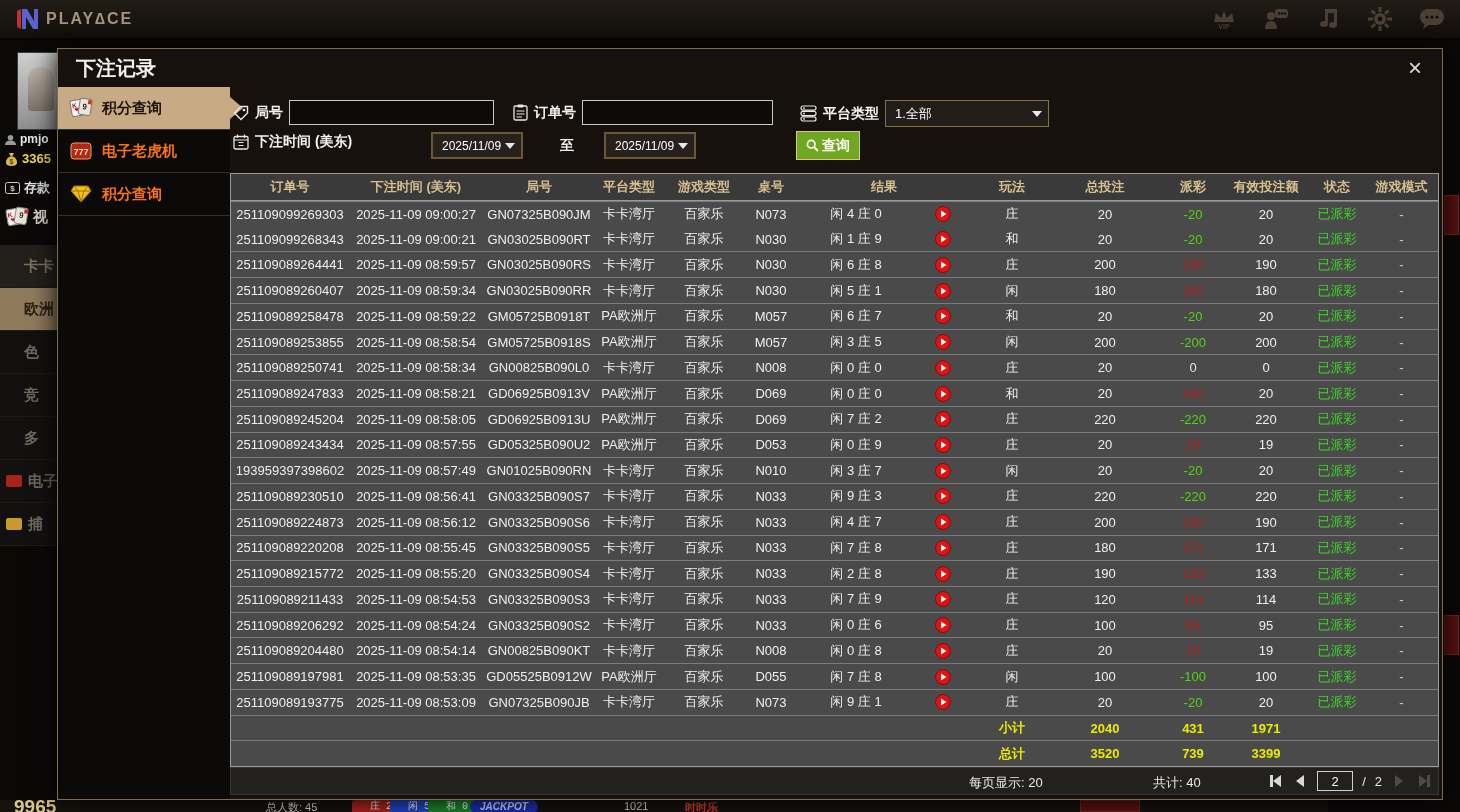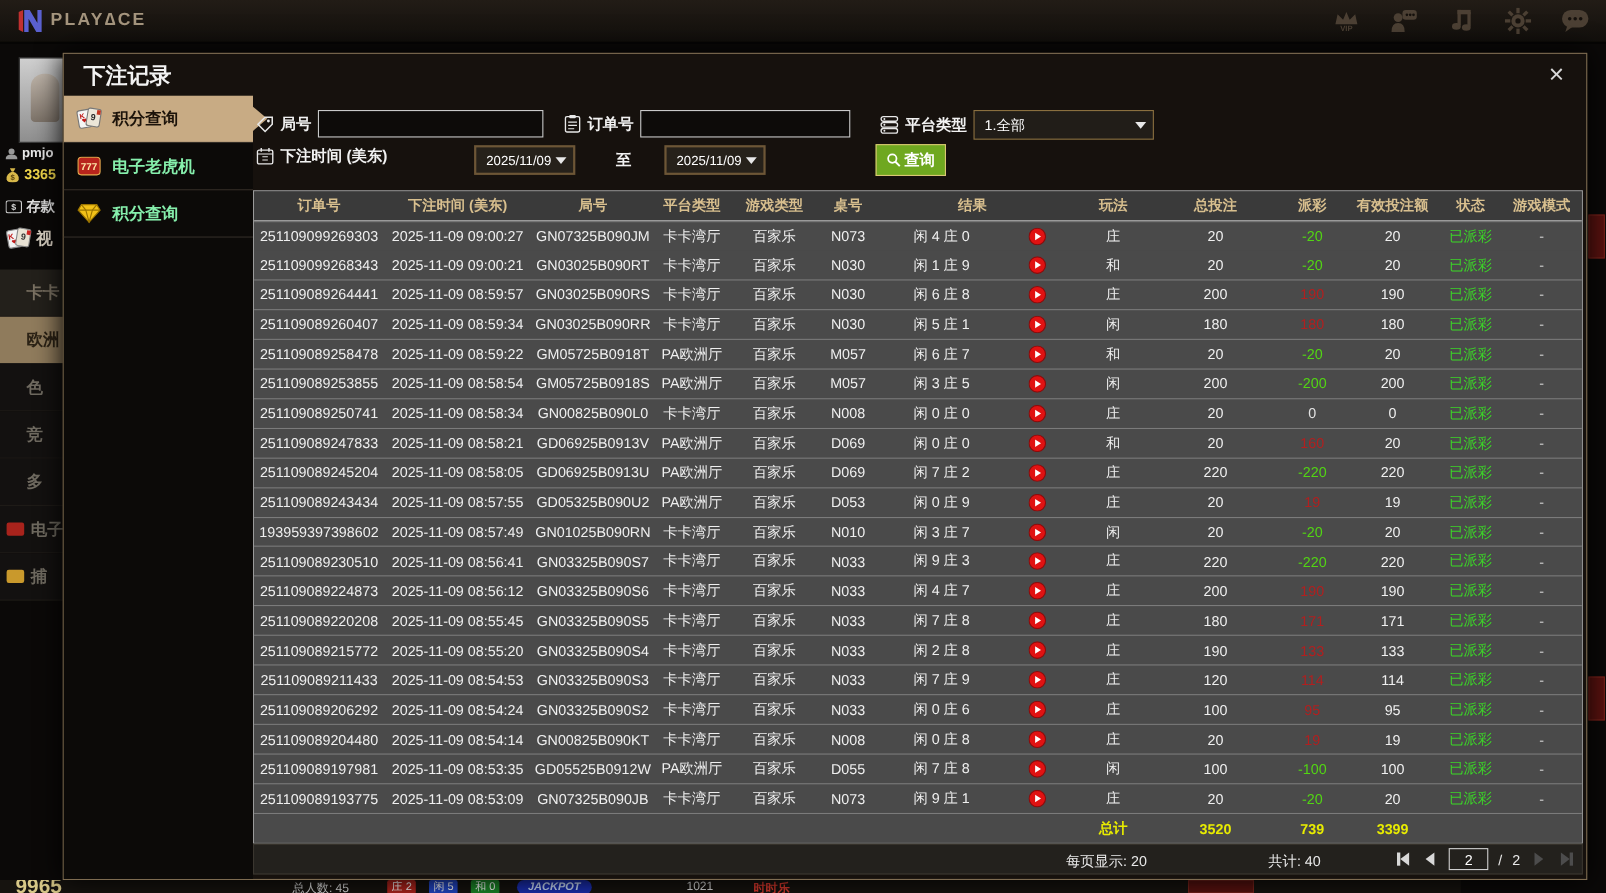--- a/index.html
+++ b/index.html
@@ -34,40 +34,40 @@
            background:#131110;border-bottom:1px solid #1e1b17;color:#6f6a60;font-size:15px;font-weight:bold;}
   .bg-item:first-child{background:#23201b;color:#7a7162;}
   .bg-item.active{background:#8f7b5c;color:#2b2215;}
   .bg-item .mini{width:16px;height:12px;border-radius:2px;margin-left:-18px;}
 
   
   .bg-bottom{position:absolute;left:0;top:800px;width:1328px;height:12px;background:#16130f;overflow:hidden;z-index:2;}
   .bb{position:absolute;top:0;white-space:nowrap;}
   .bb-num{left:14px;top:-4px;color:#d8c888;font-size:19px;font-weight:bold;}
   .bb-txt{color:#ddd;font-size:11px;}
-  .pill{display:inline-block;font-size:10px;color:#fff;border-radius:2px;padding:0 4px;line-height:13px;}
+  .pill{display:inline-block;font-size:10px;color:#fff;border-radius:2px;padding:0 18px;line-height:13px;font-family:Liberation Mono, monospace;}
   .pill.r{background:#b2241d;} .pill.b{background:#2247c8;} .pill.g{background:#1d8a2a;}
   .jackpot{display:inline-block;font-style:italic;font-weight:bold;color:#cfe0ff;background:#1b2fb4;
            border-radius:7px;padding:0 10px;font-size:10px;line-height:13px;}
   .bb-red{color:#e03a2e;font-size:11px;font-weight:bold;}
   .bb-stat{color:#ddd;font-size:11px;font-weight:bold;}
   .redblock{position:absolute;width:15px;height:40px;background:#5a120f;border:1px solid #7a241c;}
 
   
   .modal{position:absolute;left:57px;top:48px;width:1386px;height:752px;background:#16110d;
          border:1px solid #7e6c51;box-shadow:0 0 24px #000;z-index:10;}
   .modal-titlebar{height:38px;display:flex;align-items:center;justify-content:space-between;padding:0 16px 0 18px;}
   .modal-title{color:#f2f2f2;font-size:20px;font-weight:bold;margin:0;}
   .close-btn{background:none;border:none;color:#d8d8d8;font-size:24px;line-height:20px;cursor:pointer;padding:0 4px;font-family:inherit;}
   .modal-body{position:relative;display:flex;height:712px;}
 
   
   .side{width:172px;background:#0c0a08;position:relative;}
   .side-item{position:relative;height:43px;display:flex;align-items:center;gap:9px;padding-left:11px;
-             border-bottom:1px solid #332d26;color:#86efac;font-size:15px;font-weight:bold;cursor:pointer;}
+             border-bottom:1px solid #332d26;color:#f97316;font-size:15px;font-weight:bold;cursor:pointer;}
   .side-item .icon{width:24px;height:22px;display:flex;align-items:center;justify-content:center;}
   .side-item.active{background:#c8ab84;color:#1c130a;}
   .side-item.active::after{content:"";position:absolute;right:-13px;top:50%;margin-top:-11px;
              border-top:11px solid transparent;border-bottom:11px solid transparent;border-left:13px solid #c8ab84;}
 
   
   .content{position:relative;flex:1;}
   .flabel{color:#f2f2f2;font-size:14px;font-weight:bold;}
   .frow{position:absolute;display:flex;align-items:center;gap:6px;}
   .txtinput{background:#0d0b09;border:1px solid #c9c9c9;height:25px;color:#fff;font-size:13px;padding:0 6px;font-family:inherit;}
@@ -858,20 +858,26 @@
       </span>
       <span>庄</span>
       <span>20</span>
       <span class="neg">-20</span>
       <span>20</span>
       <span class="c-status">已派彩</span>
       <span class="c-mode">-</span>
     </div>
   </div>
           <div class="trow totalrow grid">
+            <span class="g9">小计</span>
+            <span class="g10">2040</span>
+            <span class="g11">431</span>
+            <span class="g12">1971</span>
+          </div>
+          <div class="trow totalrow grid">
             <span class="g9">总计</span>
             <span class="g10">3520</span>
             <span class="g11">739</span>
             <span class="g12">3399</span>
           </div>
         </div>
 
         <div class="pagebar">
           <span class="pp">每页显示: 20</span>
           <span class="tt">共计: 40</span>

